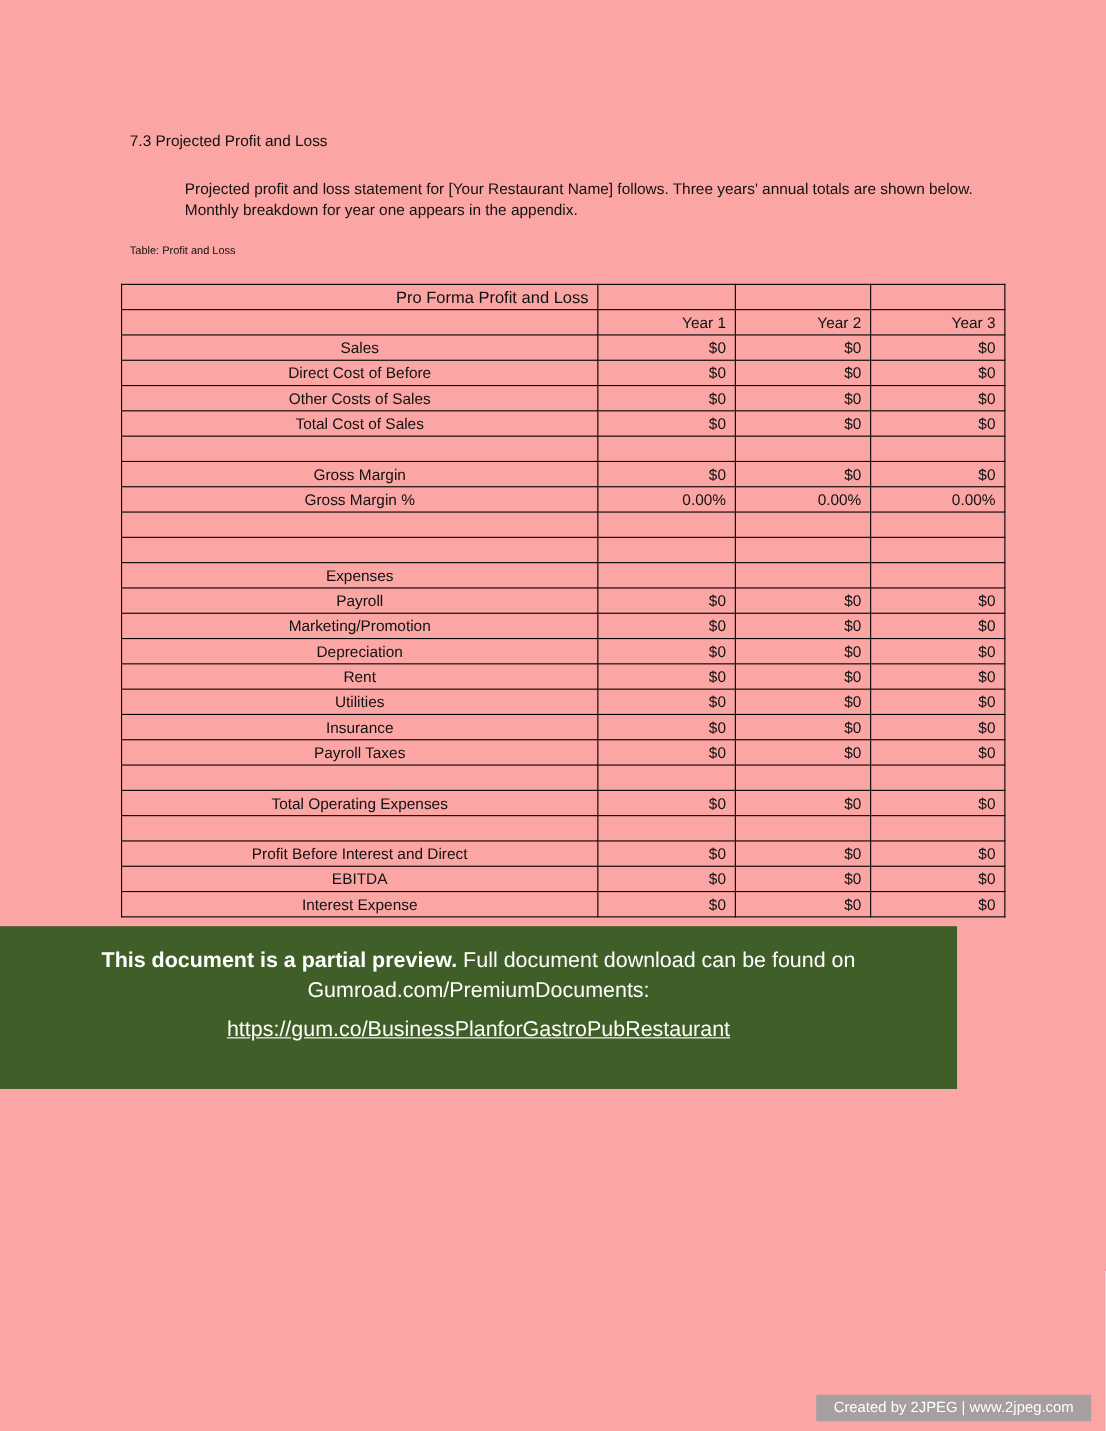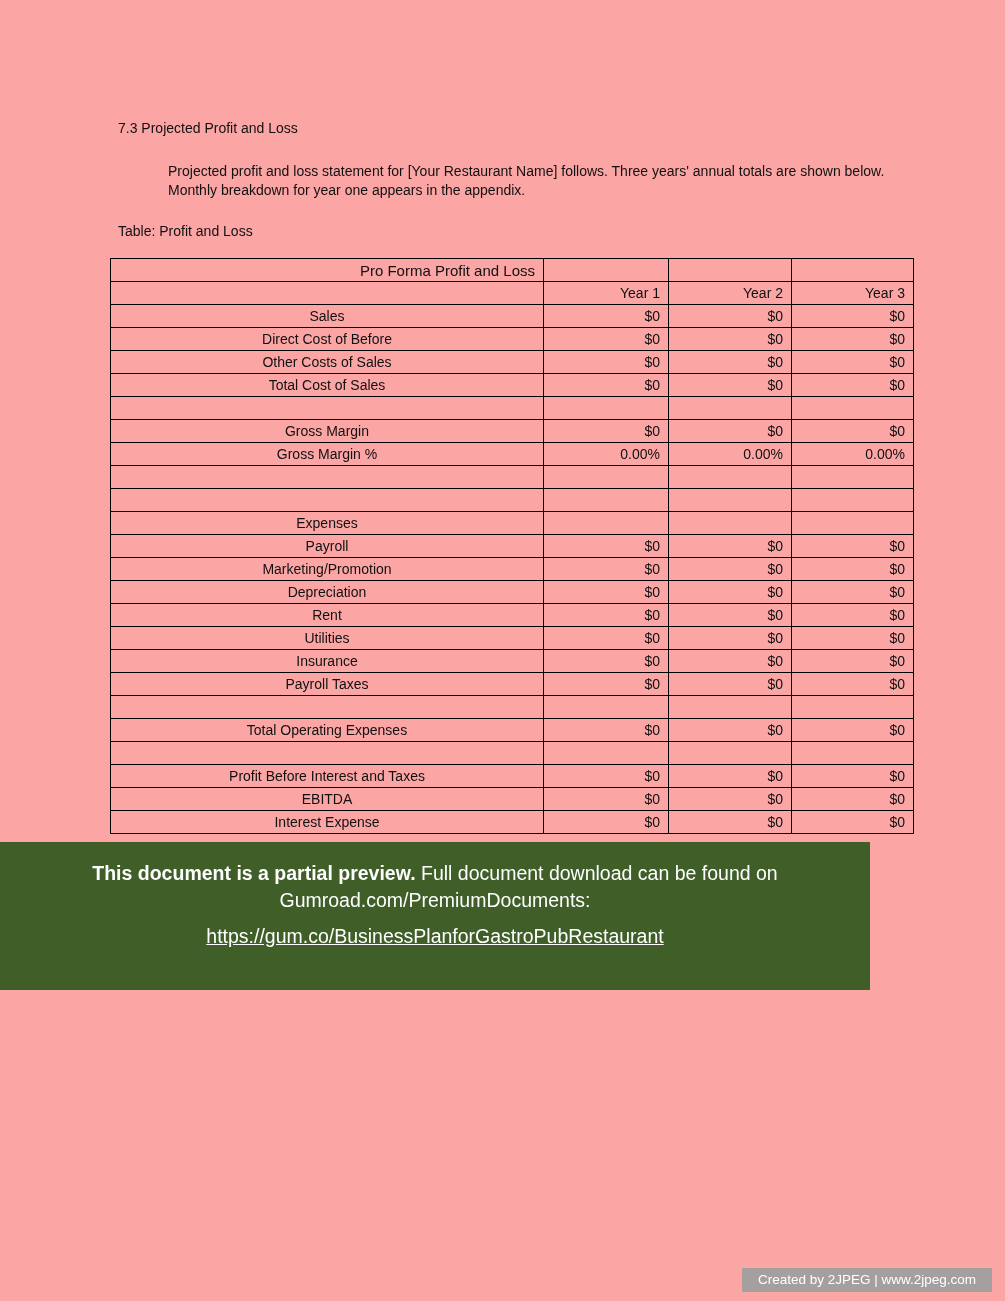--- a/index.html
+++ b/index.html
@@ -32,21 +32,21 @@
     font-size: 14px;
     line-height: 19px;
     color: #111;
     margin-left: 12px;
   }
 
   .table-caption {
     position: absolute;
     left: 118px;
     top: 223px;
-    font-size: 14px;
+    font-size: 10px;
     color: #111;
   }
 
   table.pl-table {
     position: absolute;
     left: 110px;
     top: 258px;
     width: 803px;
     border-collapse: collapse;
     table-layout: fixed;
@@ -258,21 +258,21 @@
           <td class="value-cell">$0</td>
           <td class="value-cell">$0</td>
         </tr>
         <tr>
           <td class="label-cell"></td>
           <td class="value-cell"></td>
           <td class="value-cell"></td>
           <td class="value-cell"></td>
         </tr>
         <tr>
-          <td class="label-cell">Profit Before Interest and Taxes</td>
+          <td class="label-cell">Profit Before Interest and Direct</td>
           <td class="value-cell">$0</td>
           <td class="value-cell">$0</td>
           <td class="value-cell">$0</td>
         </tr>
         <tr>
           <td class="label-cell">EBITDA</td>
           <td class="value-cell">$0</td>
           <td class="value-cell">$0</td>
           <td class="value-cell">$0</td>
         </tr>

